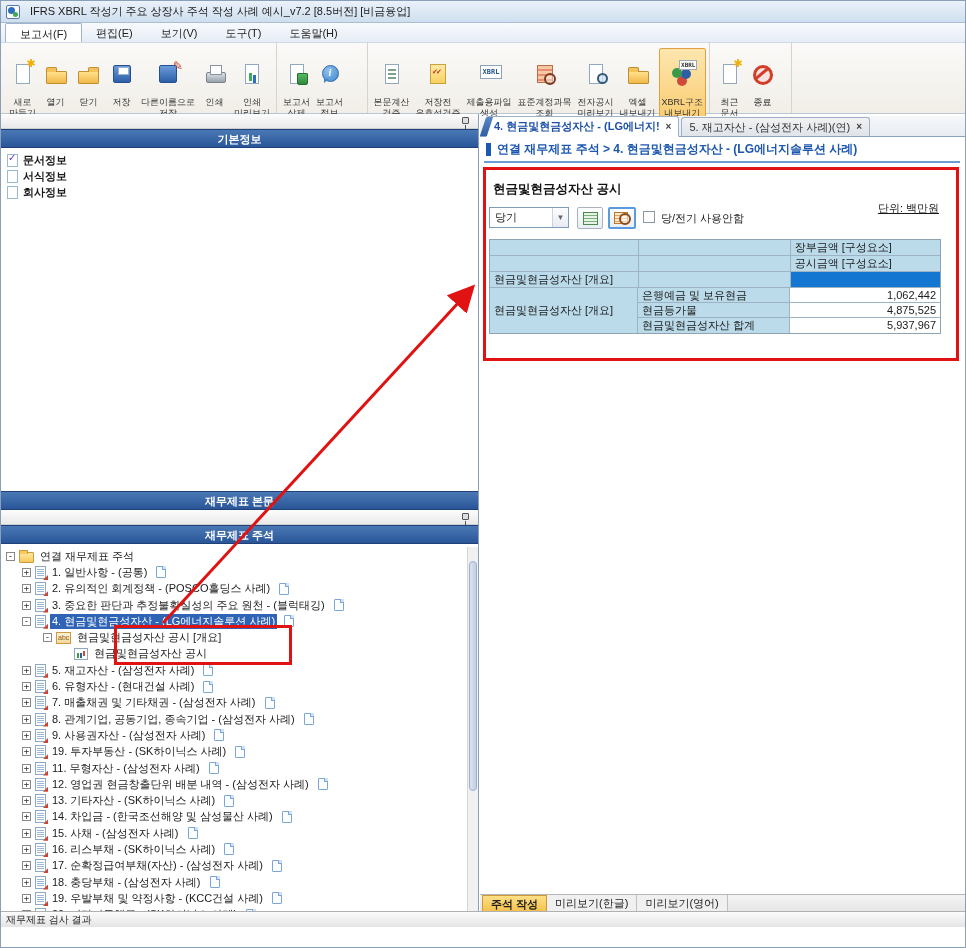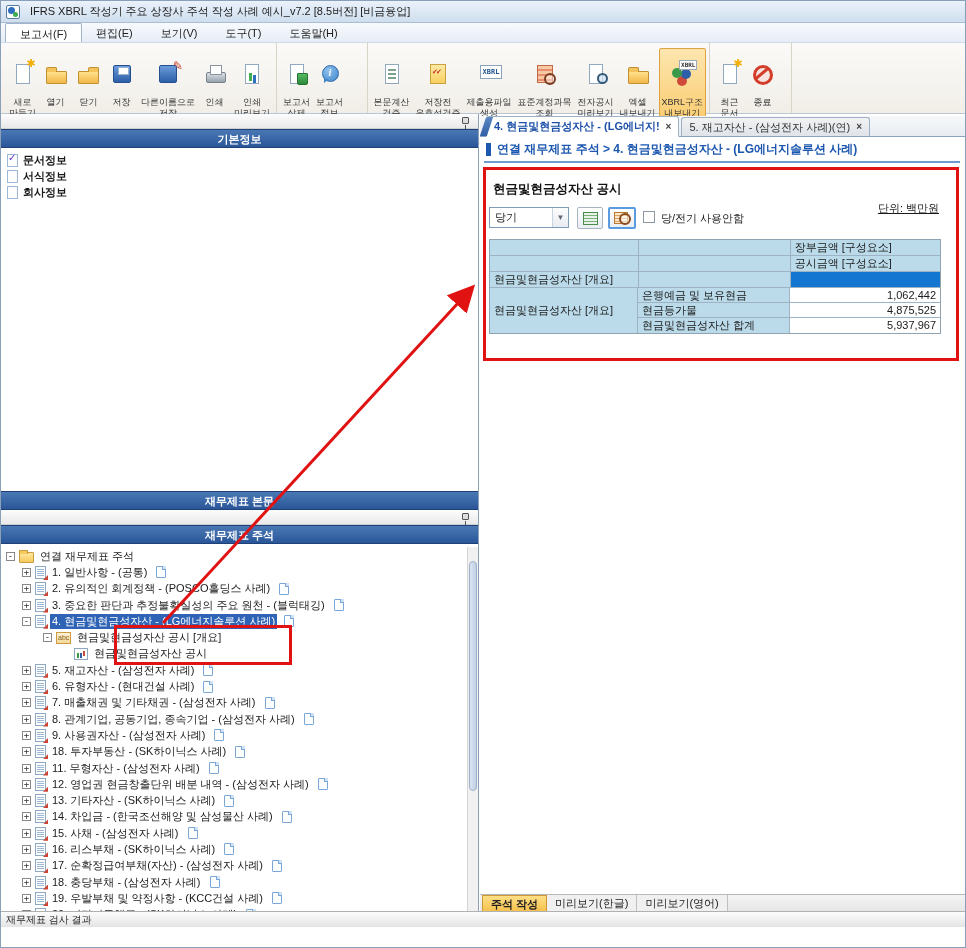--- a/index.html
+++ b/index.html
@@ -424,21 +424,21 @@
         <div class="trow lvl1">
           <span class="expand">+</span>
           <span class="ti ic-note-icon"></span>
           <span class="tlabel">9. 사용권자산 - (삼성전자 사례)</span>
           <span class="trail"></span>
         </div>
 
         <div class="trow lvl1">
           <span class="expand">+</span>
           <span class="ti ic-note-icon"></span>
-          <span class="tlabel">18. 투자부동산 - (SK하이닉스 사례)</span>
+          <span class="tlabel">19. 투자부동산 - (SK하이닉스 사례)</span>
           <span class="trail"></span>
         </div>
 
         <div class="trow lvl1">
           <span class="expand">+</span>
           <span class="ti ic-note-icon"></span>
           <span class="tlabel">11. 무형자산 - (삼성전자 사례)</span>
           <span class="trail"></span>
         </div>
 

